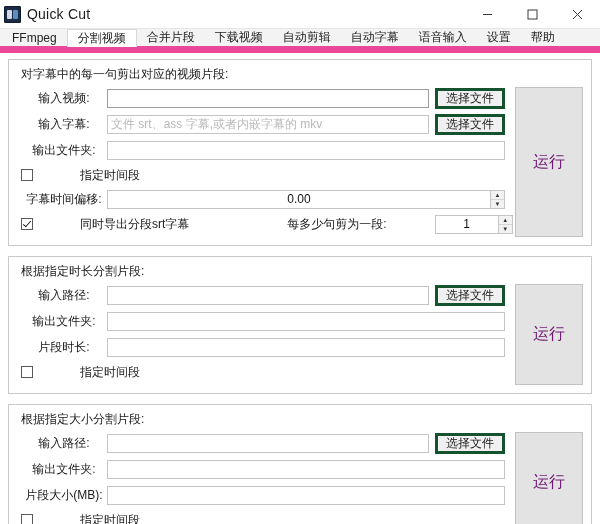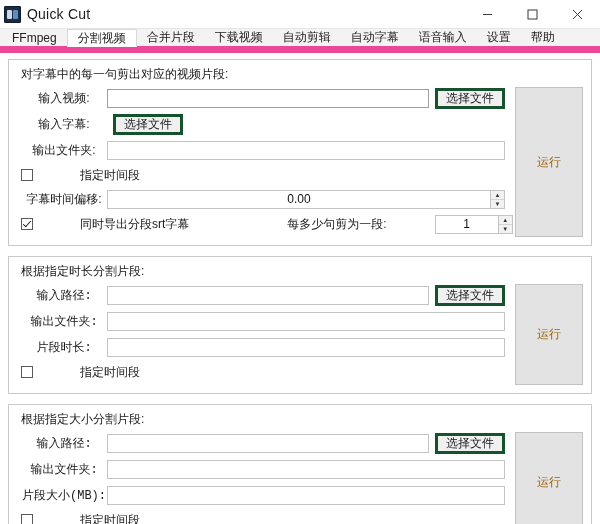--- a/index.html
+++ b/index.html
@@ -139,21 +139,21 @@
     margin-bottom: 4px;
   }
   .lbl {
     font-size: 12px;
     color: #1a1a1a;
     white-space: nowrap;
     flex: none;
     text-align: center;
   }
   .lbl.w1 { width: 86px; }
-  .lbl.w2 { width: 86px; font-family: Liberation Mono, monospace; }
+  .lbl.w2 { width: 86px; }
 
   input.txt {
     flex: 1 1 auto;
     min-width: 0;
     height: 19px;
     border: 1px solid #c4c4c4;
     background: #ffffff;
     font-family: "Liberation Sans", "DejaVu Sans", sans-serif;
     font-size: 12px;
     color: #111;
@@ -194,22 +194,22 @@
     align-items: center;
     justify-content: center;
   }
 
   .run-btn {
     flex: none;
     width: 68px;
     margin-left: 10px;
     background: #e3e3e3;
     border: 1px solid #c2c2c2;
-    font-size: 12px;
-    color: #a16207;
+    font-size: 16px;
+    color: #701a75;
     display: flex;
     align-items: center;
     justify-content: center;
     box-sizing: border-box;
   }
 
   .cb-row {
     display: flex;
     align-items: center;
     height: 20px;
@@ -346,20 +346,21 @@
       <div class="fields">
 
         <div class="row">
           <div class="lbl w1">输入视频:</div>
           <input class="txt focused caret" type="text" value="" style="">
           <div class="btn">选择文件</div>
         </div>
 
         <div class="row">
           <div class="lbl w1">输入字幕:</div>
+          <input class="txt" type="text" placeholder="文件 srt、ass 字幕,或者内嵌字幕的 mkv" style="">
           <div class="btn">选择文件</div>
         </div>
 
         <div class="row">
           <div class="lbl w1">输出文件夹:</div>
           <input class="txt" type="text" value="" style="">
         </div>
 
         <div class="cb-row">
           <div class="checkbox"></div>

